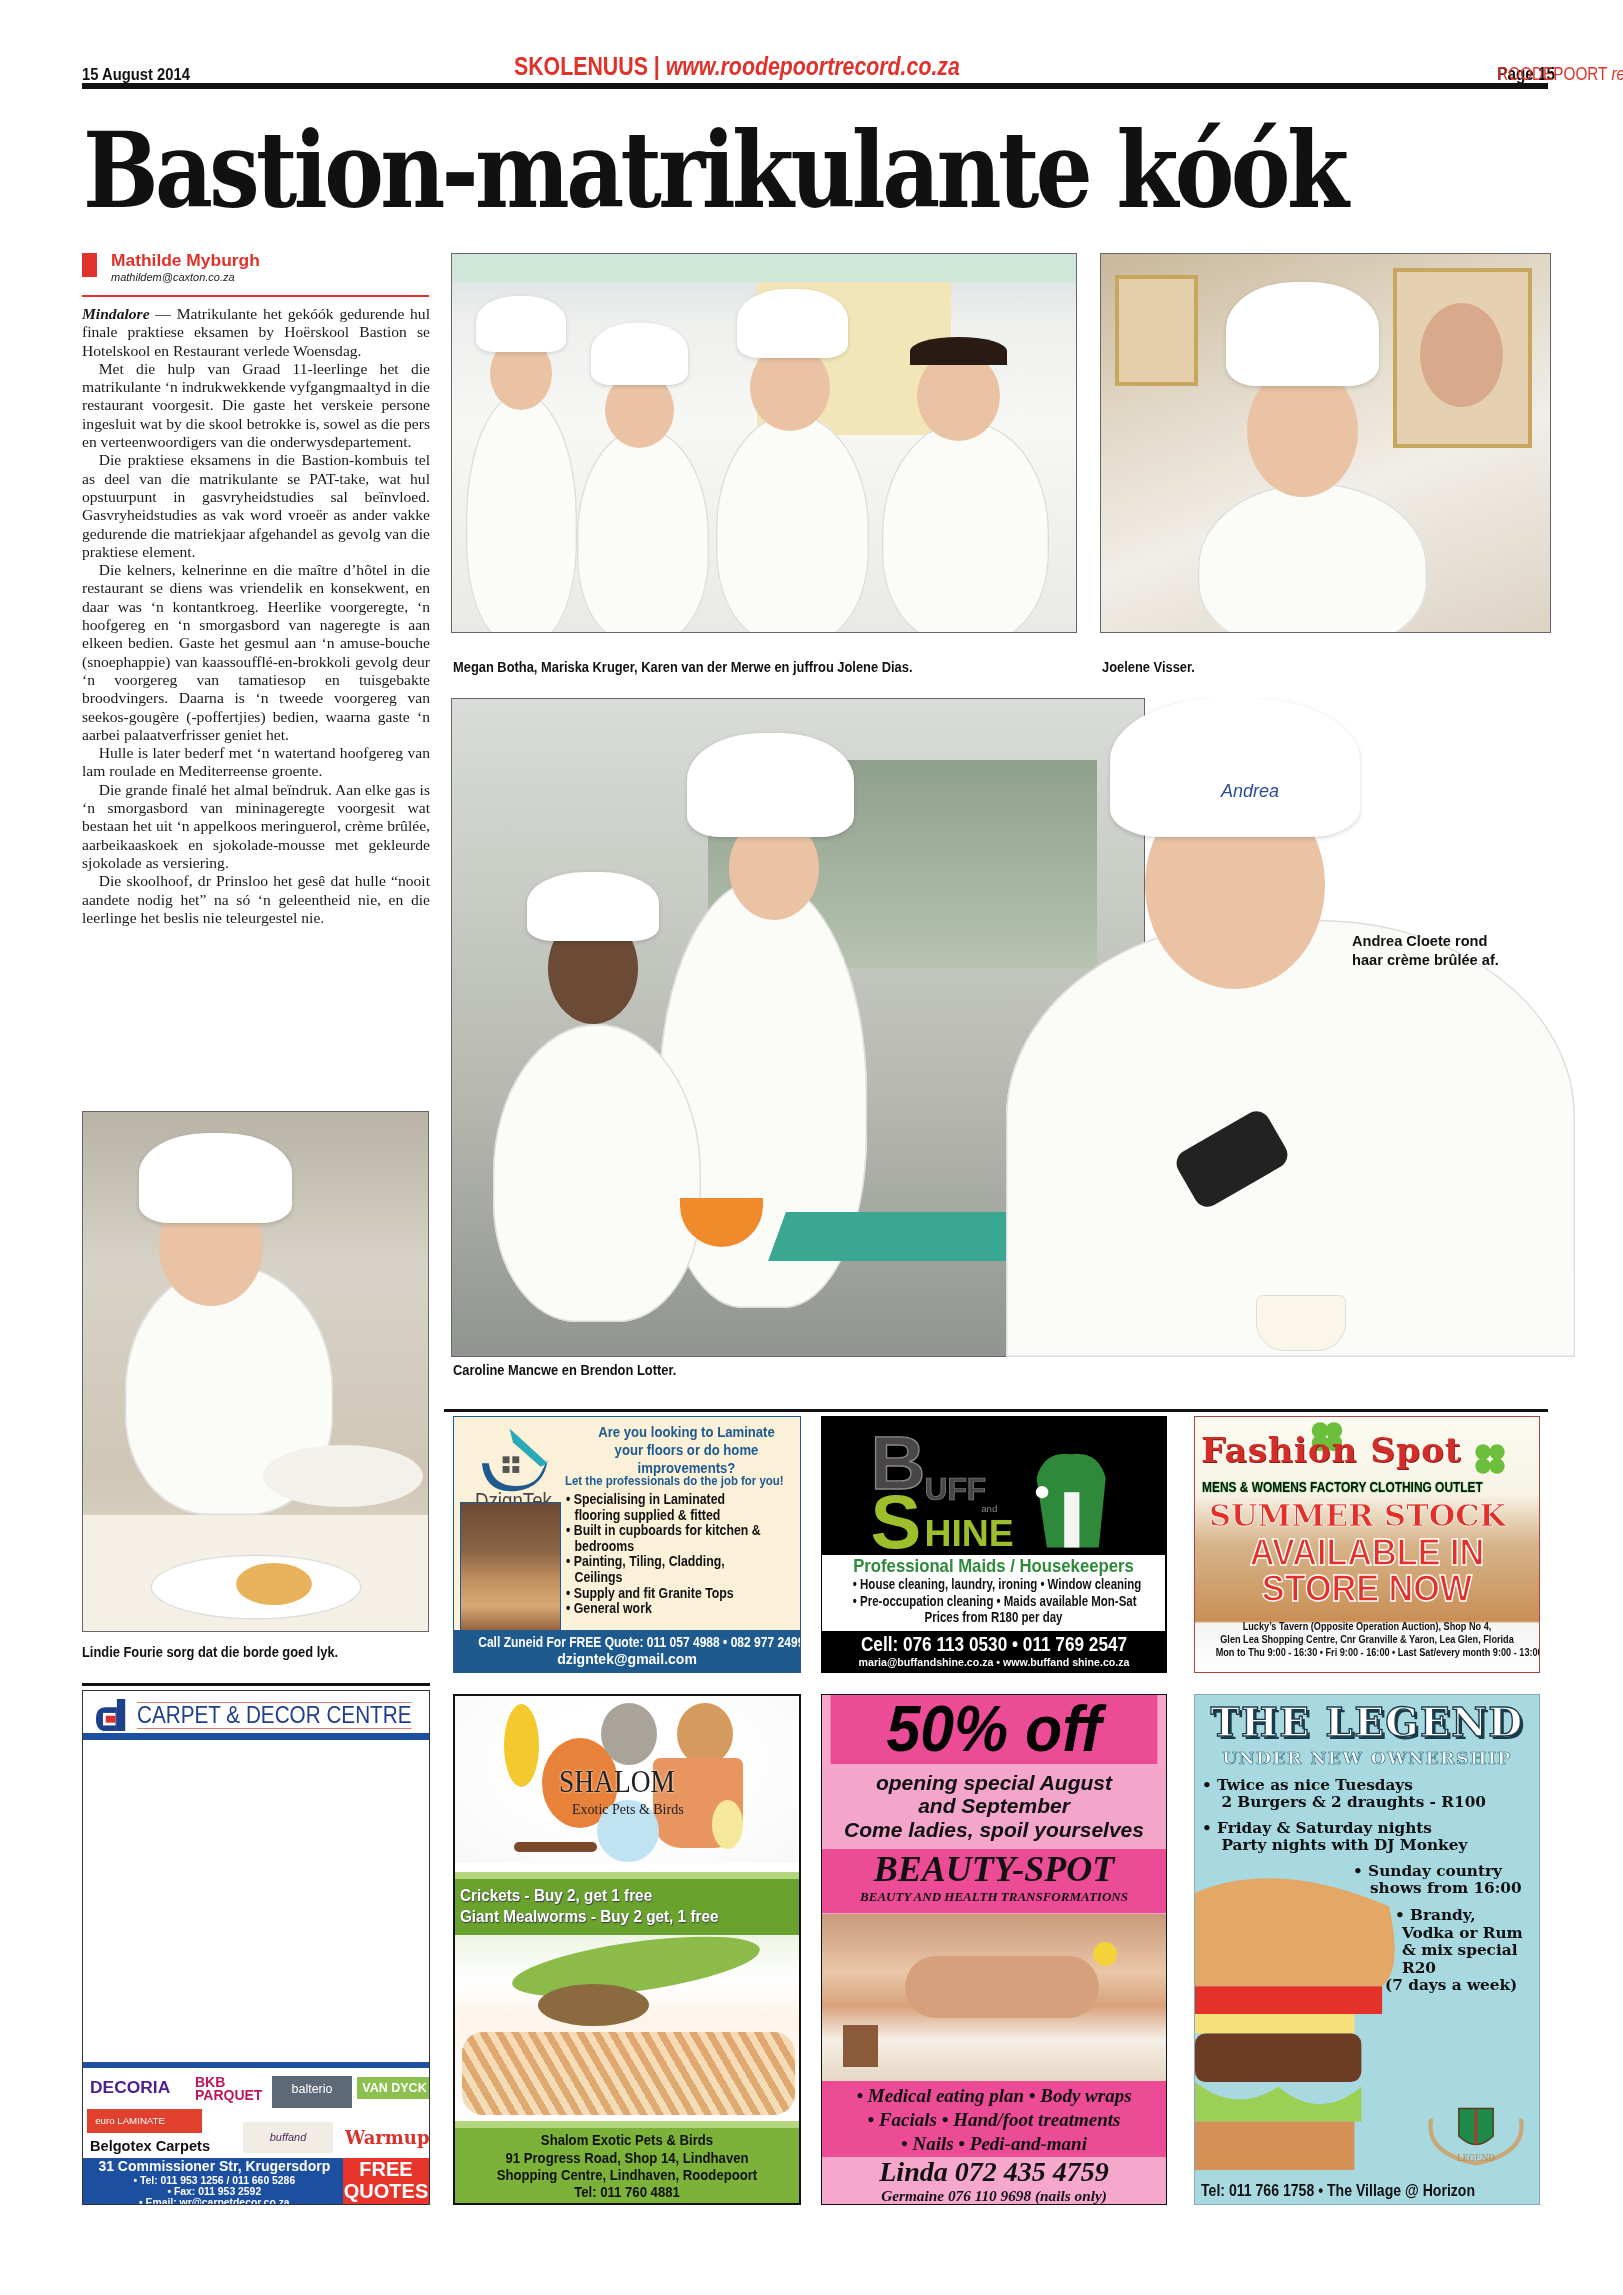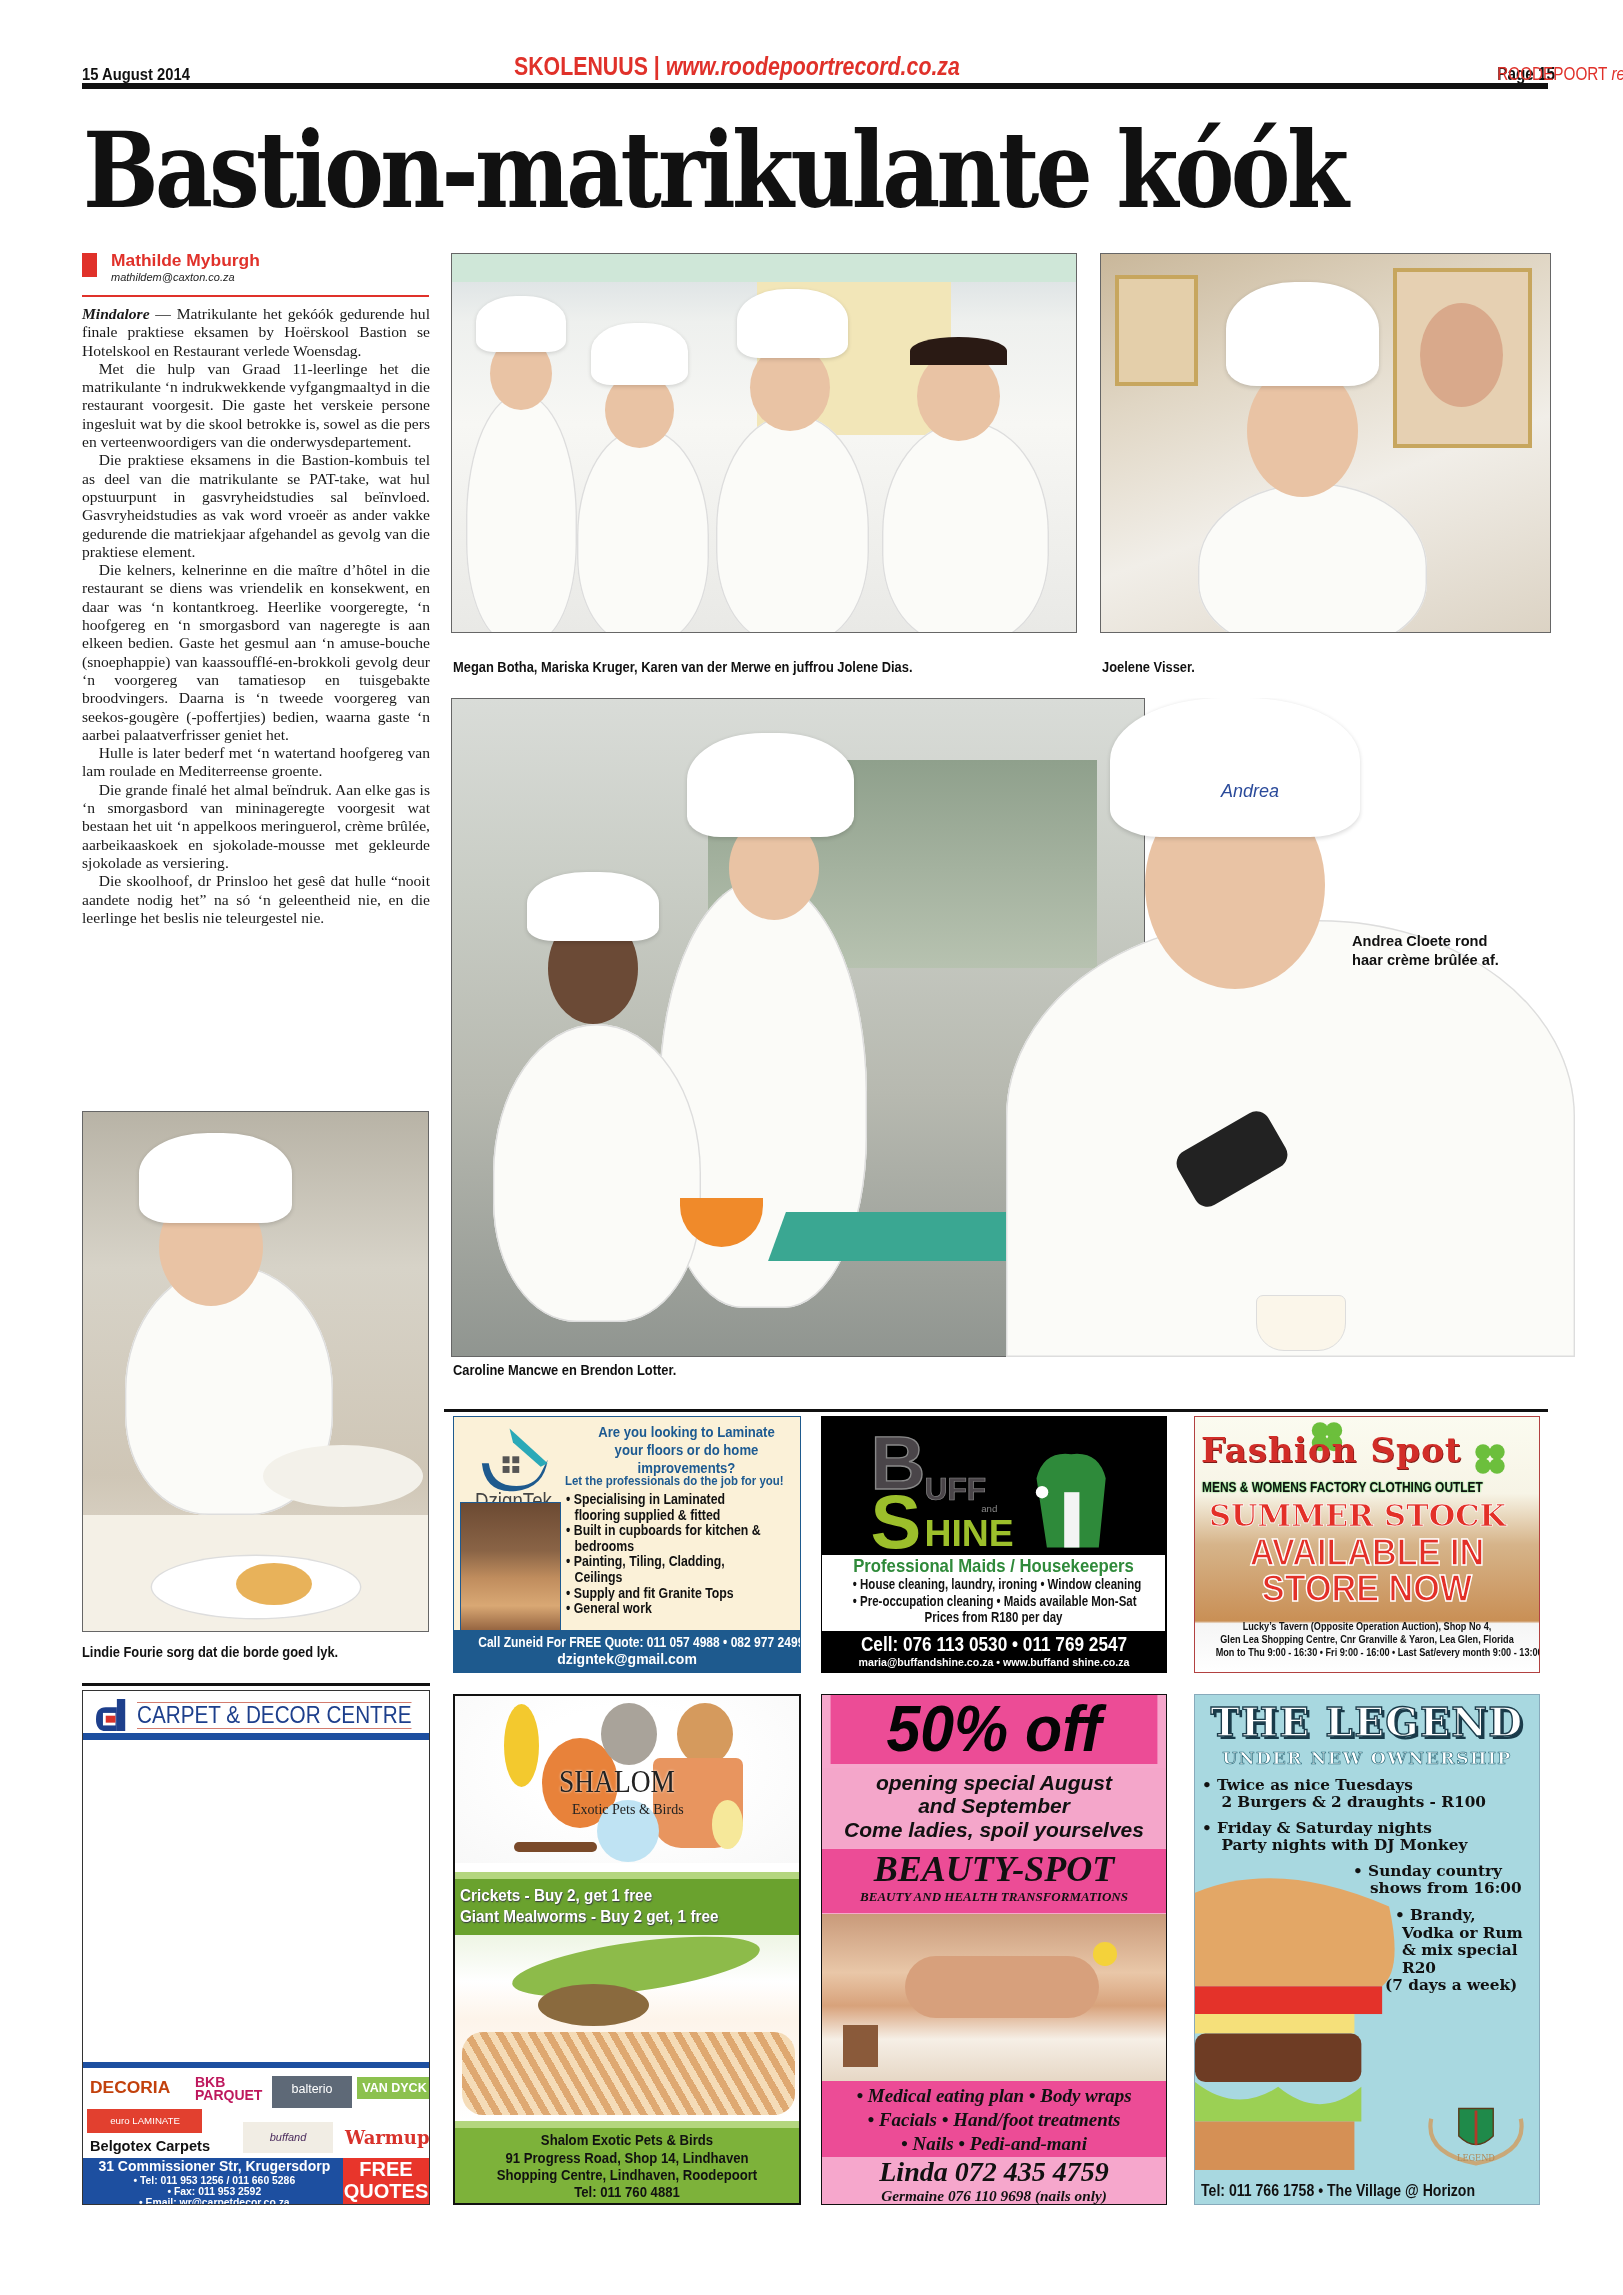--- a/index.html
+++ b/index.html
@@ -310,25 +310,25 @@
     <svg class="cd-logo" viewBox="0 0 46 46">
       <rect x="30" y="0" width="12" height="46" fill="#1d3f8c"></rect>
       <path d="M30 12 L14 12 Q0 12 0 29 Q0 46 14 46 L30 46 Z" fill="#1d3f8c"></path>
       <rect x="10" y="20" width="18" height="18" fill="#fff"></rect>
       <rect x="14" y="24" width="14" height="10" fill="#d8322b"></rect>
     </svg>
     <div class="cd-title">CARPET &amp; DECOR CENTRE</div>
   </div>
   <div class="cd-blue"></div>
   <div class="cd-brands">
-    <div class="brand" style="left:7px;top:8.3px;color:#c2410c;font-size:17.4px;">DECORIA</div>
+    <div class="brand" style="left:7px;top:8.3px;color:#4c1d95;font-size:17.4px;">DECORIA</div>
     <div class="brand" style="left:112px;top:7px;color:#be185d;font-family:Liberation Sans, sans-serif;font-size:14px;width:62px;white-space:normal;line-height:12.5px;text-align:left;">BKB PARQUET</div>
     <div class="brand" style="left:189px;top:7px;width:80px;height:32px;background:#5e6977;color:#fff;font-size:12.5px;line-height:26px;text-align:center;font-weight:normal;">balterio</div>
     <div class="brand" style="left:274px;top:8.3px;width:75px;height:22px;background:#8cc14f;color:#fff;font-size:12.5px;line-height:22px;text-align:center;">VAN DYCK</div>
-    <div class="brand" style="left:4.2px;top:40px;width:115px;height:23.6px;background:#e2402f;color:#fff;font-size:9.7px;font-weight:normal;line-height:23.6px;padding-left:23px;">euro LAMINATE</div>
+    <div class="brand" style="left:4.2px;top:40px;width:115px;height:23.6px;background:#e2402f;color:#fff;font-size:9.7px;font-weight:normal;line-height:23.6px;padding-left:8px;">euro LAMINATE</div>
     <div class="brand" style="left:160px;top:53px;width:90px;height:30.5px;background:#f1ede4;color:#4b2b5d;font-size:11px;font-style:italic;font-weight:normal;line-height:30.5px;text-align:center;">buffand</div>
     <div class="brand" style="left:262px;top:58px;color:#d8322b;font-family:'DejaVu Serif',serif;font-size:18px;">Warmup</div>
     <div class="brand" style="left:7px;top:69px;color:#111;font-size:14.6px;">Belgotex Carpets</div>
   </div>
   <div class="cd-foot">
     <div class="cd-addr">
       <div class="big">31 Commissioner Str, Krugersdorp</div>
       <div>• Tel:  011 953 1256 / 011 660 5286</div>
       <div>• Fax: 011 953 2592</div>
       <div>• Email: wr@carpetdecor.co.za</div>

